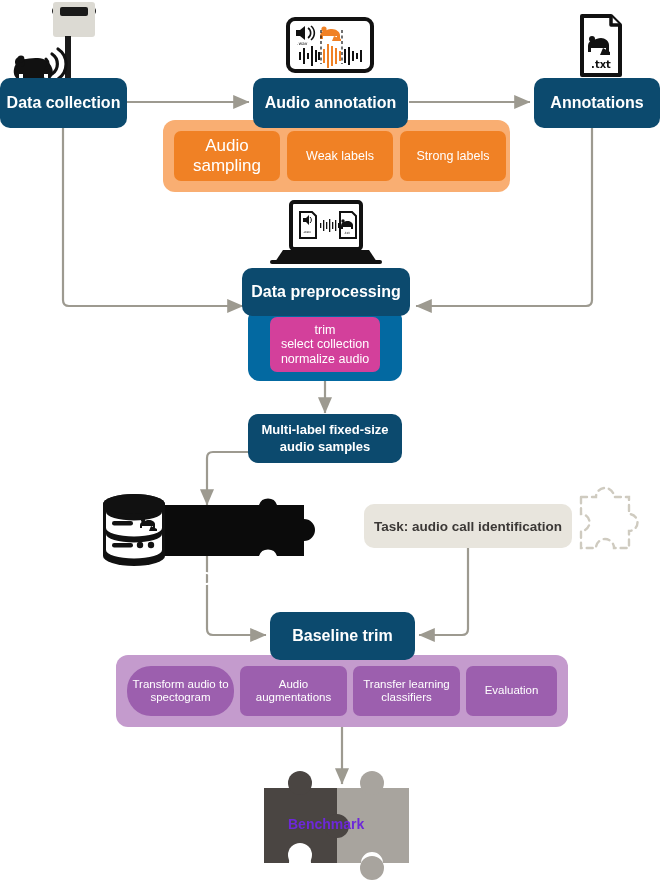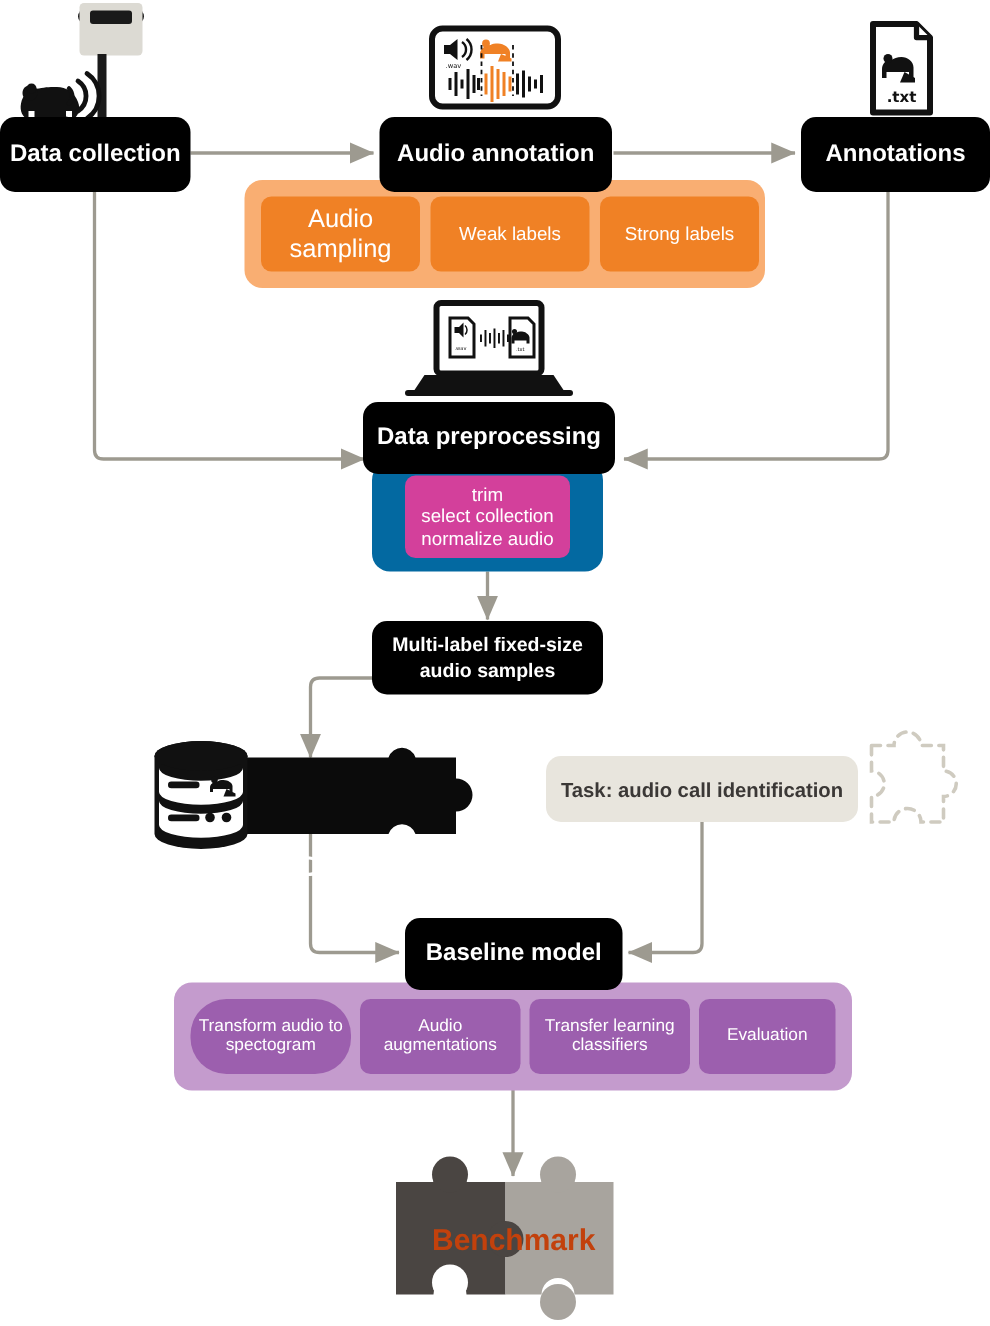--- a/index.html
+++ b/index.html
@@ -3,21 +3,21 @@
 <meta charset="utf-8">
 <style>
   html,body{margin:0;padding:0;background:#ffffff;}
   body{width:660px;height:884px;position:relative;overflow:hidden;
        font-family:"Liberation Sans","DejaVu Sans",sans-serif;
        -webkit-font-smoothing:antialiased;}
   #stage{position:absolute;left:0;top:0;width:660px;height:884px;}
   .abs{position:absolute;box-sizing:border-box;}
 
   
-  .darkbox{background:#000000;border-radius:10px;color:#ffffff;
+  .darkbox{background:#0c4a6e;border-radius:10px;color:#ffffff;
            display:flex;align-items:center;justify-content:center;
            text-align:center;font-weight:bold;z-index:40;}
 
   
   .group{border-radius:12px;z-index:20;display:flex;align-items:center;
          justify-content:center;gap:8px;}
   .chip{border-radius:7px;color:#ffffff;display:flex;align-items:center;
         justify-content:center;text-align:center;line-height:1.15;
         font-weight:400;}
 
@@ -34,22 +34,22 @@
            font-weight:bold;z-index:40;}
 
   
   .layer{position:absolute;left:0;top:0;width:660px;height:884px;}
   #arrows{z-index:10;}
   #icons{z-index:30;}
   #puzzles{z-index:25;}
 
   .lbl-ml{position:absolute;z-index:41;color:#fff;font-weight:bold;
           font-size:19px;}
-  .lbl-bm{position:absolute;z-index:41;color:#c2410c;font-weight:bold;
-          font-size:20px;}
+  .lbl-bm{position:absolute;z-index:41;color:#6d28d9;font-weight:bold;
+          font-size:14px;}
 </style>
 </head>
 <body>
 
 <div id="stage">
 
   <svg class="layer" id="arrows" viewBox="0 0 660 884">
     <defs>
       <marker id="ah" markerWidth="9" markerHeight="9" refX="7.2" refY="3.2" orient="auto" markerUnits="strokeWidth">
         <path d="M0,0 L7.4,3.2 L0,6.4 z" fill="#9d9a90"></path>
@@ -272,17 +272,17 @@
 
   <div class="abs darkbox" style="left:248px;top:414px;width:154px;height:49px;font-size:13px;flex-direction:column;line-height:1.25;">
     <span>Multi-label fixed-size</span>
     <span>audio samples</span>
   </div>
 
   <div class="lbl-ml" style="left:168px;top:520px;margin-top:48px;">ML Dataset</div>
 
   <div class="abs taskbox" style="left:364px;top:504px;width:208px;height:44px;font-size:13.5px;">Task: audio call identification</div>
 
-  <div class="abs darkbox" style="left:270px;top:612px;width:145px;height:48px;font-size:16px;">Baseline model</div>
+  <div class="abs darkbox" style="left:270px;top:612px;width:145px;height:48px;font-size:16px;">Baseline trim</div>
 
   <div class="lbl-bm" style="left:288px;top:816px;">Benchmark</div>
 
 </div>
 
 </body></html>

